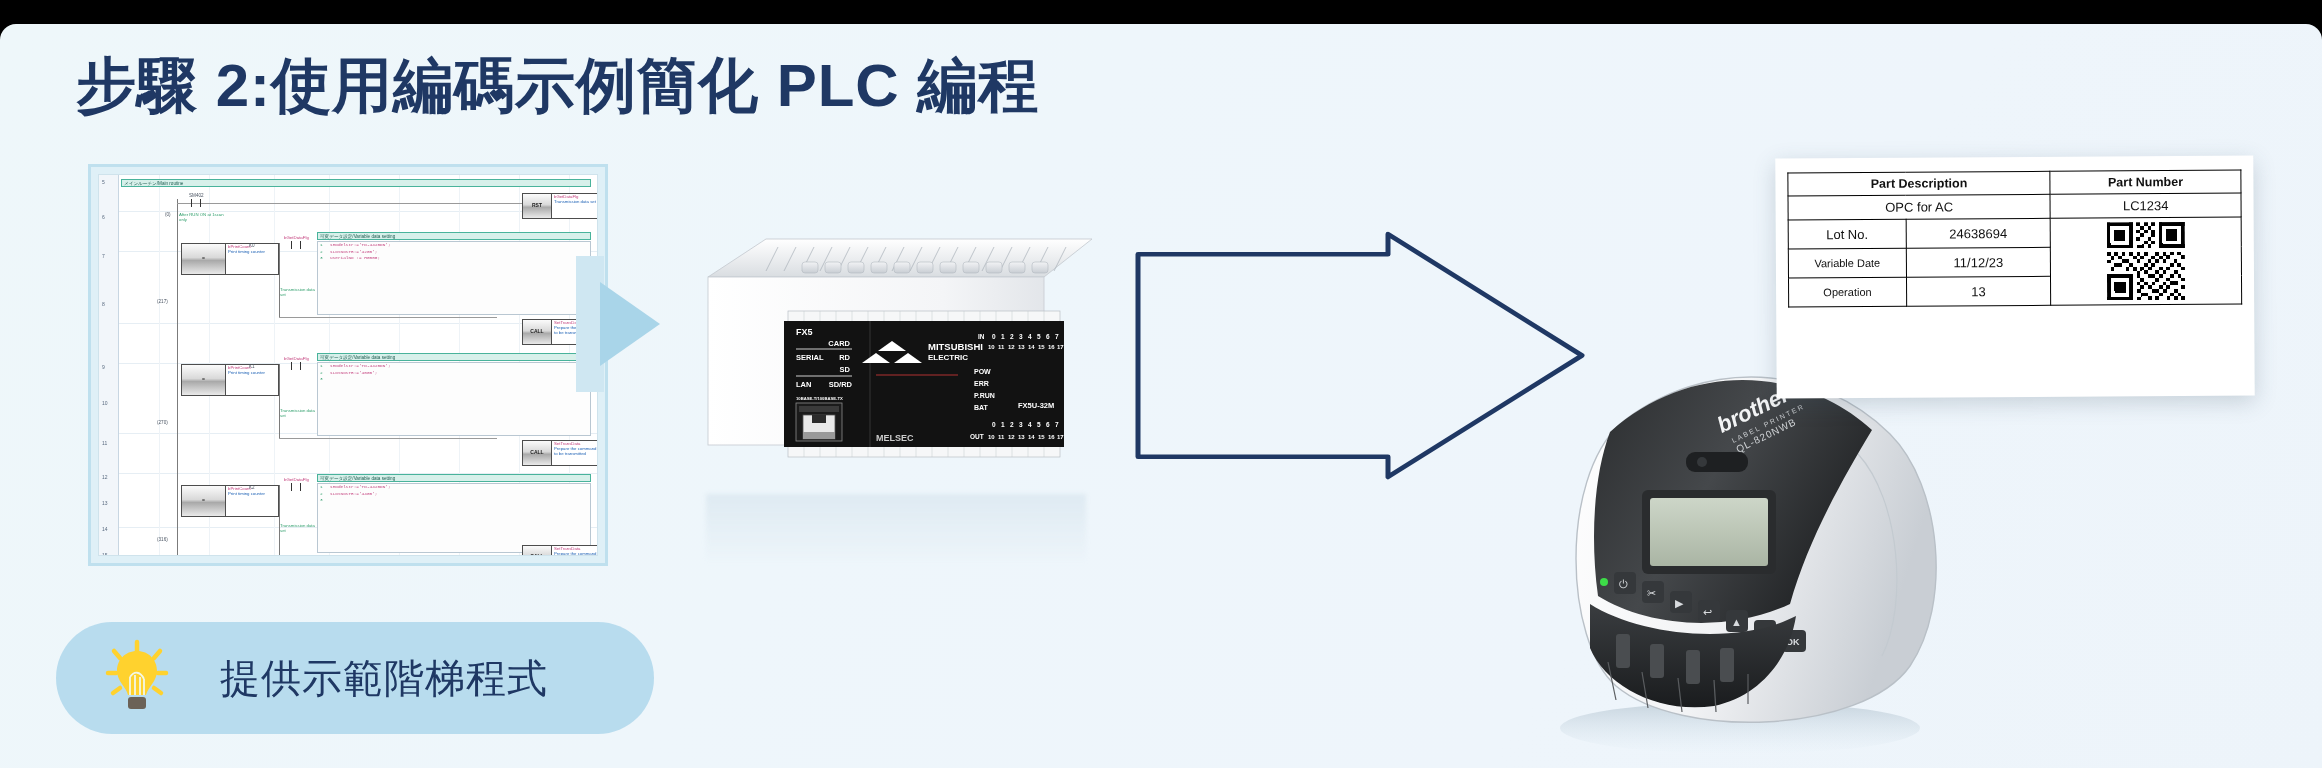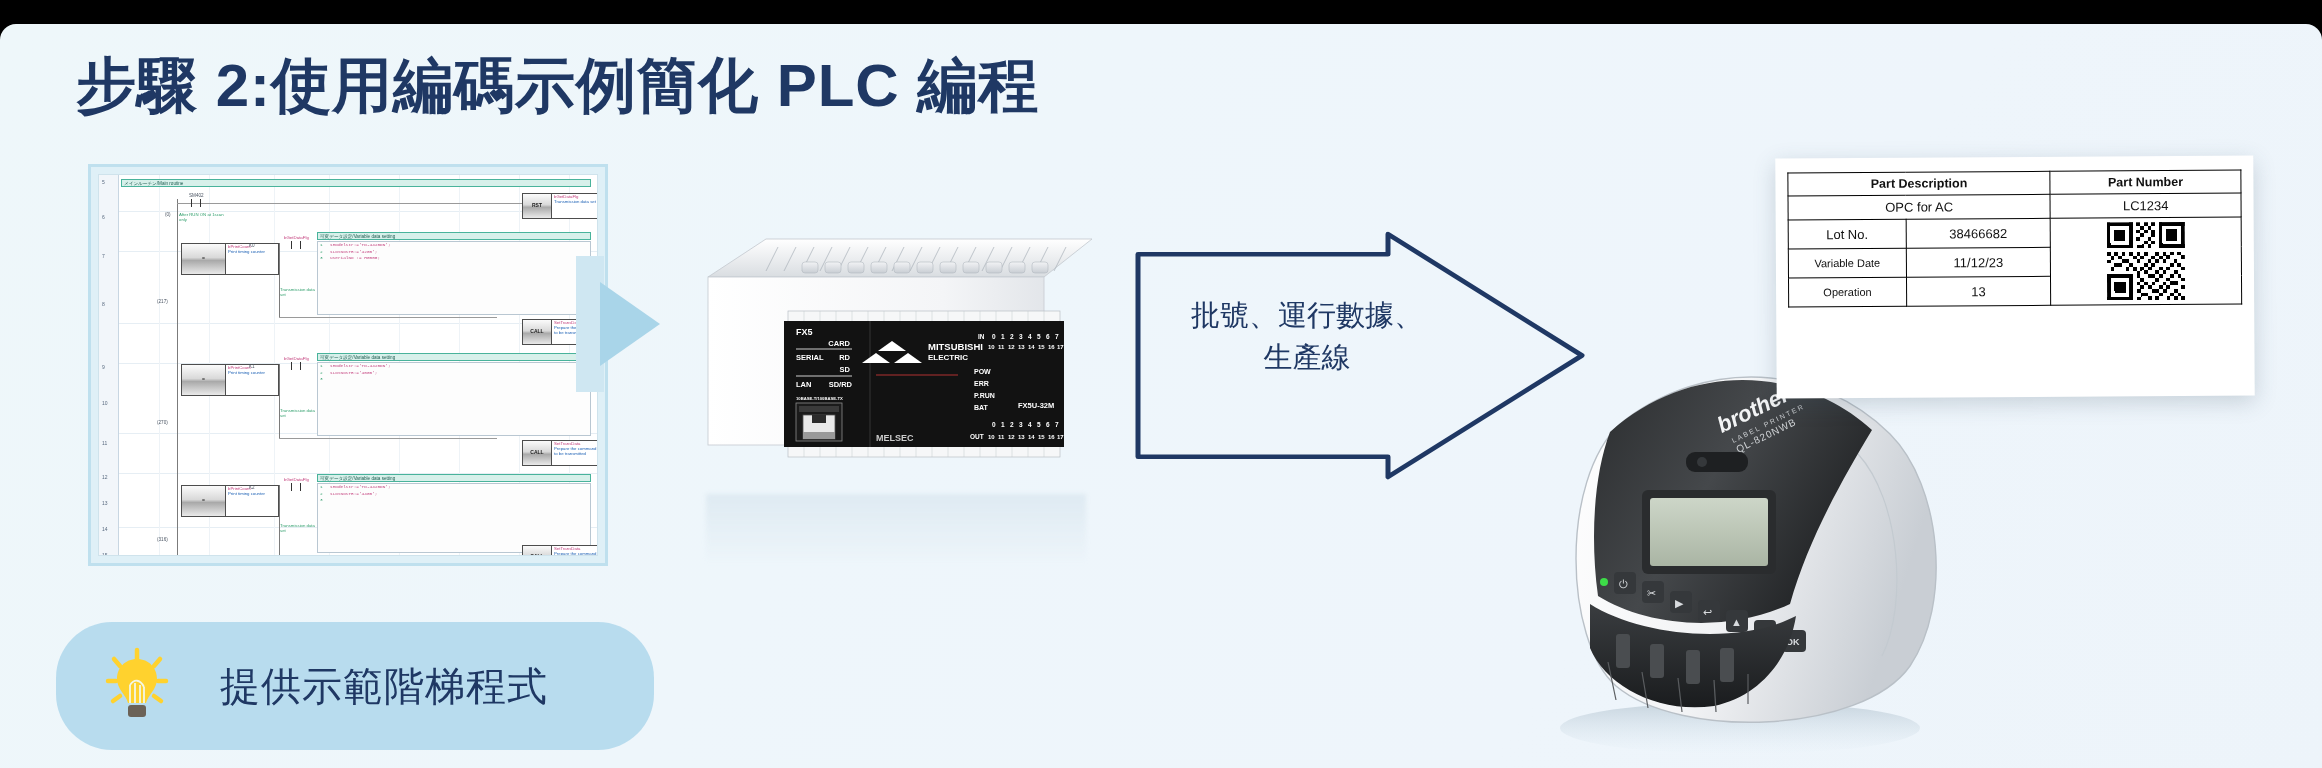--- a/index.html
+++ b/index.html
@@ -195,21 +195,21 @@
   #label-table th { font-weight: 700; font-size: 12.5px; }
   .lbl-bold { font-weight: 700; }
   .lbl-small { font-size: 11px; font-weight: 700; line-height: 1.12; }
   #qr-cell { padding: 3px; vertical-align: middle; }
   #qr { width: 78px; height: 78px; display: block; margin: 0 auto; }
 
   
   #tip-pill {
     position: absolute;
     left: 56px; top: 598px;
-    width: 598px; height: 128px;
+    width: 598px; height: 112px;
     background: #b8dcee;
     border-radius: 56px;
     display: flex; align-items: center;
     padding-left: 44px;
   }
   #tip-text {
     font-size: 40px;
     color: #1f3864;
     margin-left: 46px;
     letter-spacing: 1px;
@@ -519,24 +519,20 @@
       <text x="328" y="210" font-size="6">14</text>
         <text x="338" y="210" font-size="6">15</text>
       <text x="348" y="210" font-size="6">16</text>
         <text x="357" y="210" font-size="6">17</text>
     </g>
   </svg>
 
   <svg id="flow-arrow" viewBox="0 0 480 280">
     <path d="M 18 30 L 268 30 L 268 8 L 462 140 L 268 272 L 268 250 L 18 250 Z" fill="none" stroke="#1f3864" stroke-width="5" stroke-linejoin="round" stroke-linecap="round" transform="translate(0,-2) scale(1,0.92) translate(0,16)"></path>
   </svg>
-  <div id="flow-arrow-label">
-    <div>批號、運行數據、</div>
-    <div>生產線</div>
-  </div>
 
   <svg id="printer" viewBox="0 0 500 460">
     <defs>
       <linearGradient id="pWhite" x1="0" y1="0" x2="1" y2="0.3">
         <stop offset="0" stop-color="#ffffff"></stop>
           <stop offset="0.55" stop-color="#f2f3f5"></stop>
           <stop offset="1" stop-color="#c9ced4"></stop>
       </linearGradient>
       <linearGradient id="pDark" x1="0" y1="0" x2="1" y2="0.5">
         <stop offset="0" stop-color="#2b2d2f"></stop>
@@ -630,21 +626,21 @@
           <tr>
         <th colspan="2">Part Description</th>
         <th>Part Number</th>
       </tr>
       <tr>
         <td colspan="2">OPC for AC</td>
         <td>LC1234</td>
       </tr>
       <tr>
         <td class="lbl-bold" style="width:26%">Lot No.</td>
-        <td>38466682</td>
+        <td>24638694</td>
         <td id="qr-cell" rowspan="3">
           <svg id="qr" viewBox="0 0 21 21" shape-rendering="crispEdges">
             <rect width="21" height="21" fill="#fff"></rect>
             <g fill="#000">
               <rect x="0" y="0" width="7" height="1"></rect>
                   <rect x="0" y="6" width="7" height="1"></rect>
               <rect x="0" y="0" width="1" height="7"></rect>
                   <rect x="6" y="0" width="1" height="7"></rect>
               <rect x="2" y="2" width="3" height="3"></rect>
               <rect x="14" y="0" width="7" height="1"></rect>

